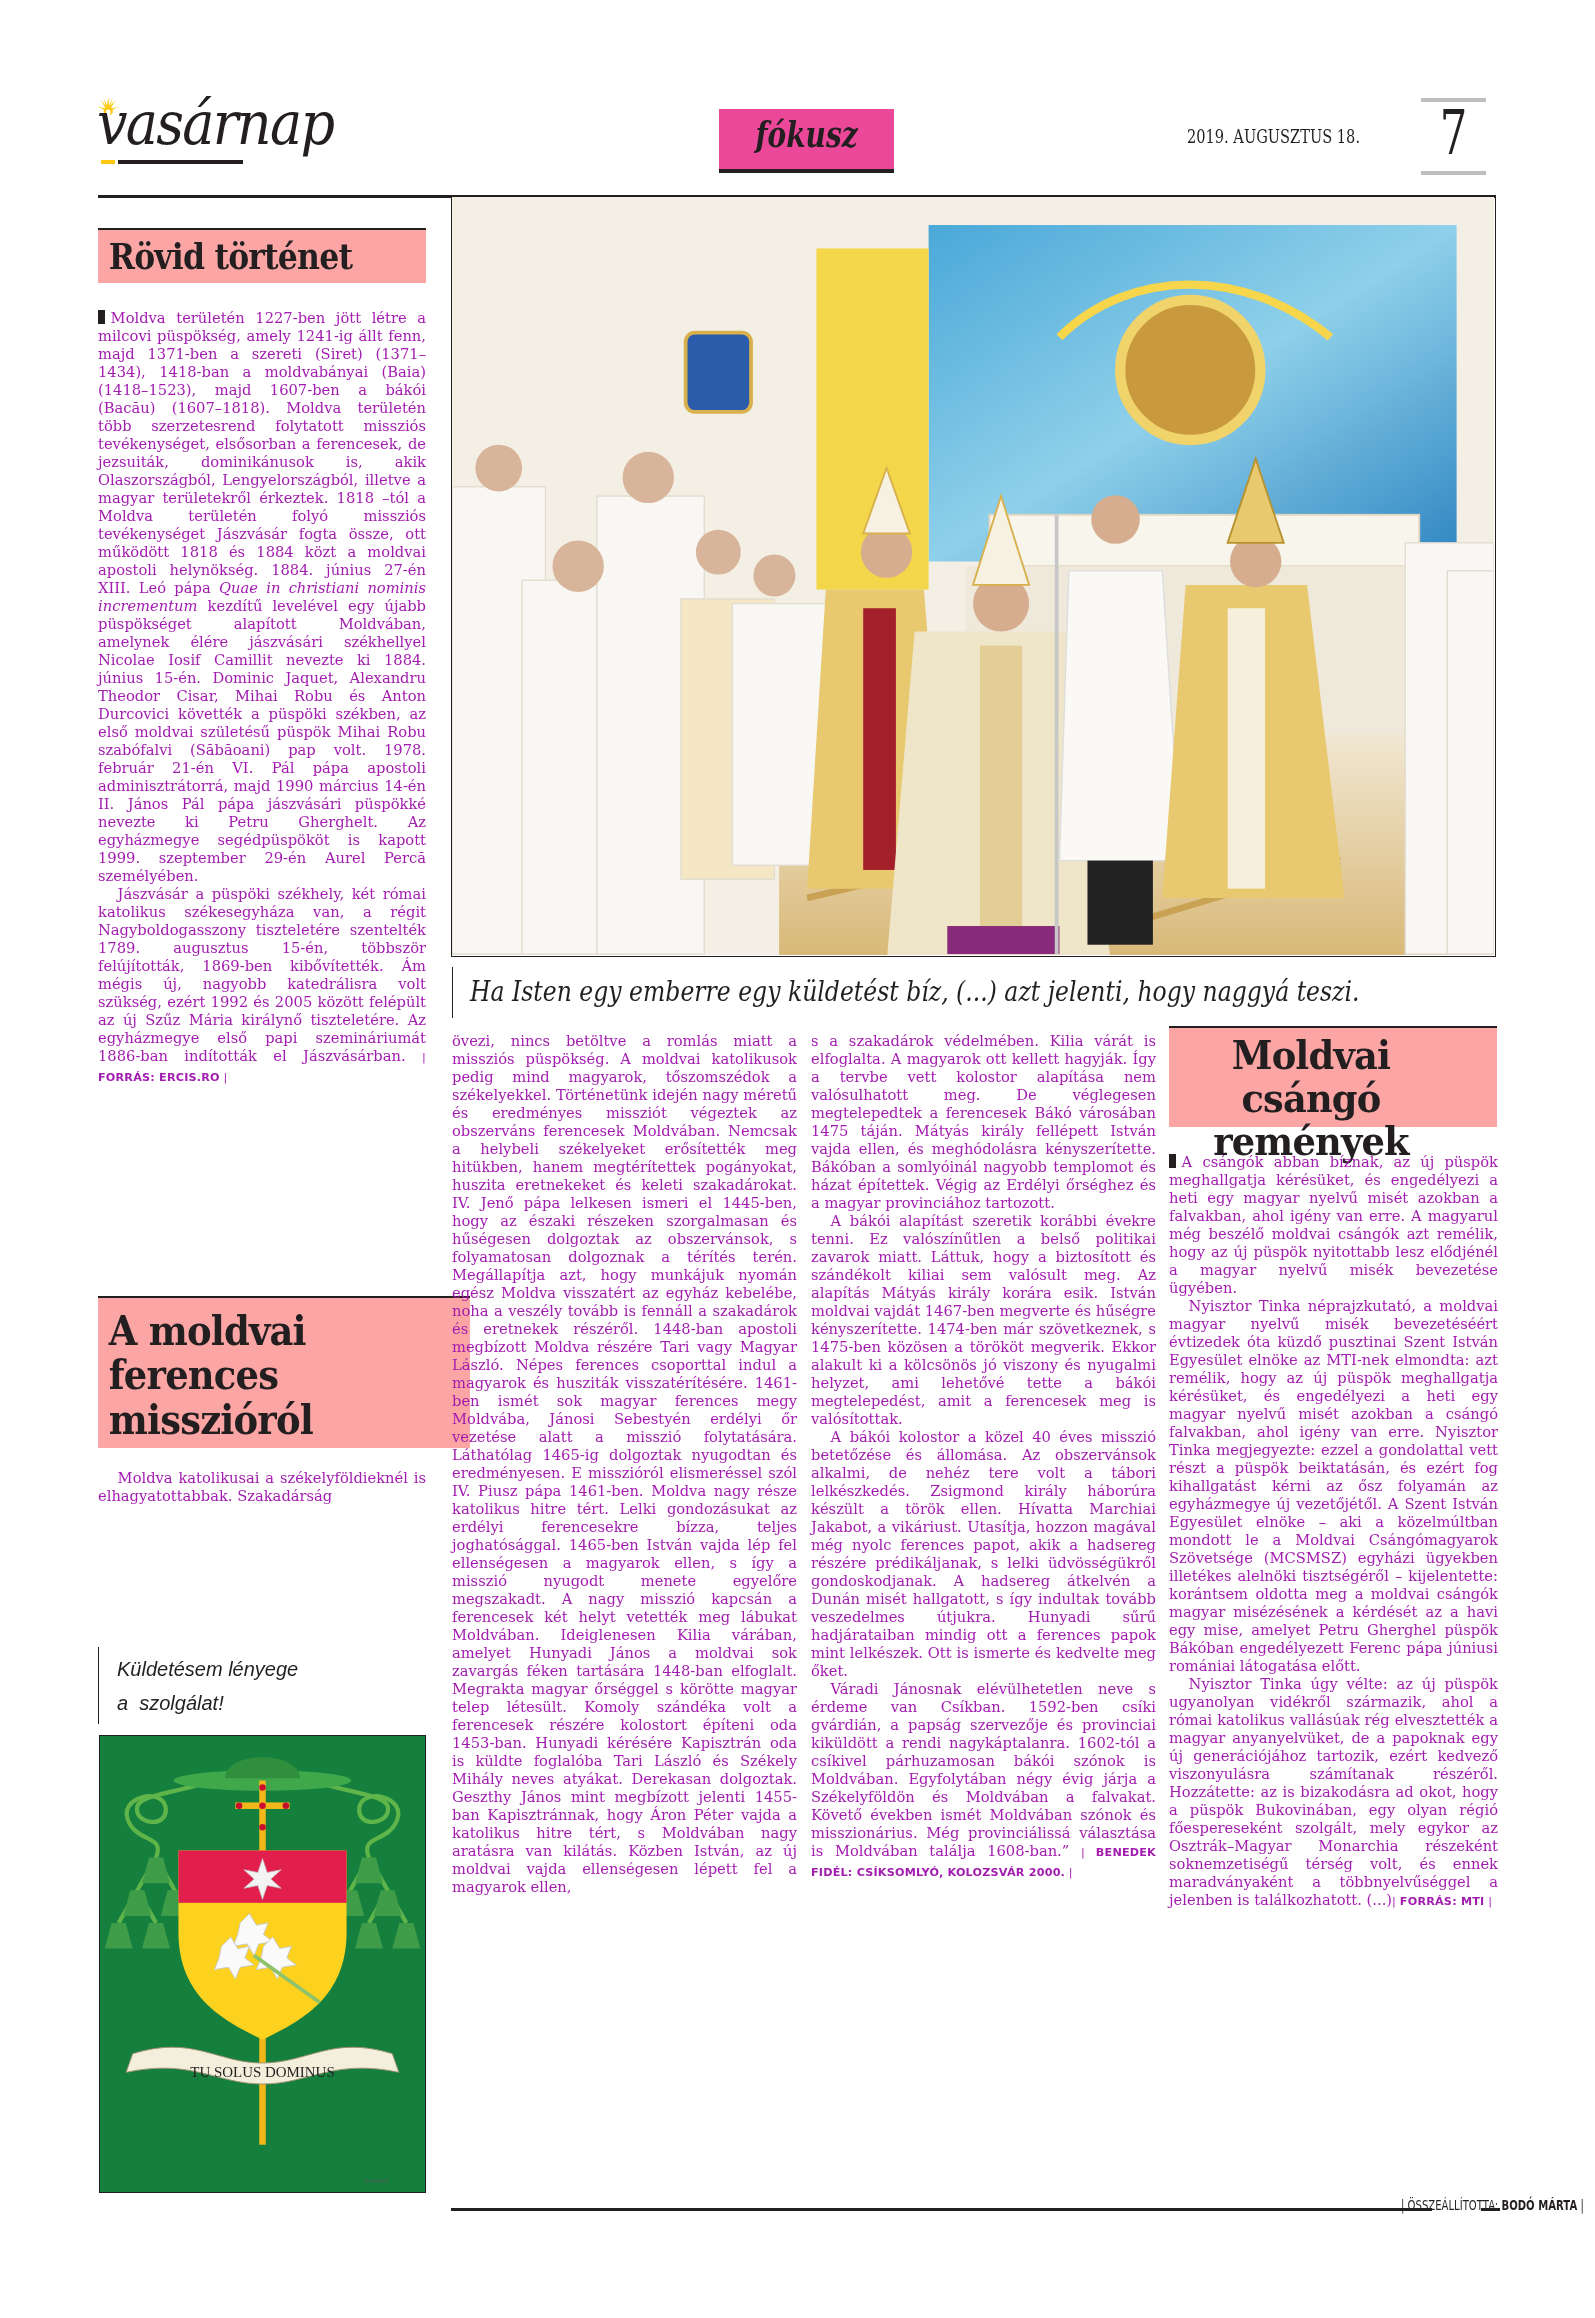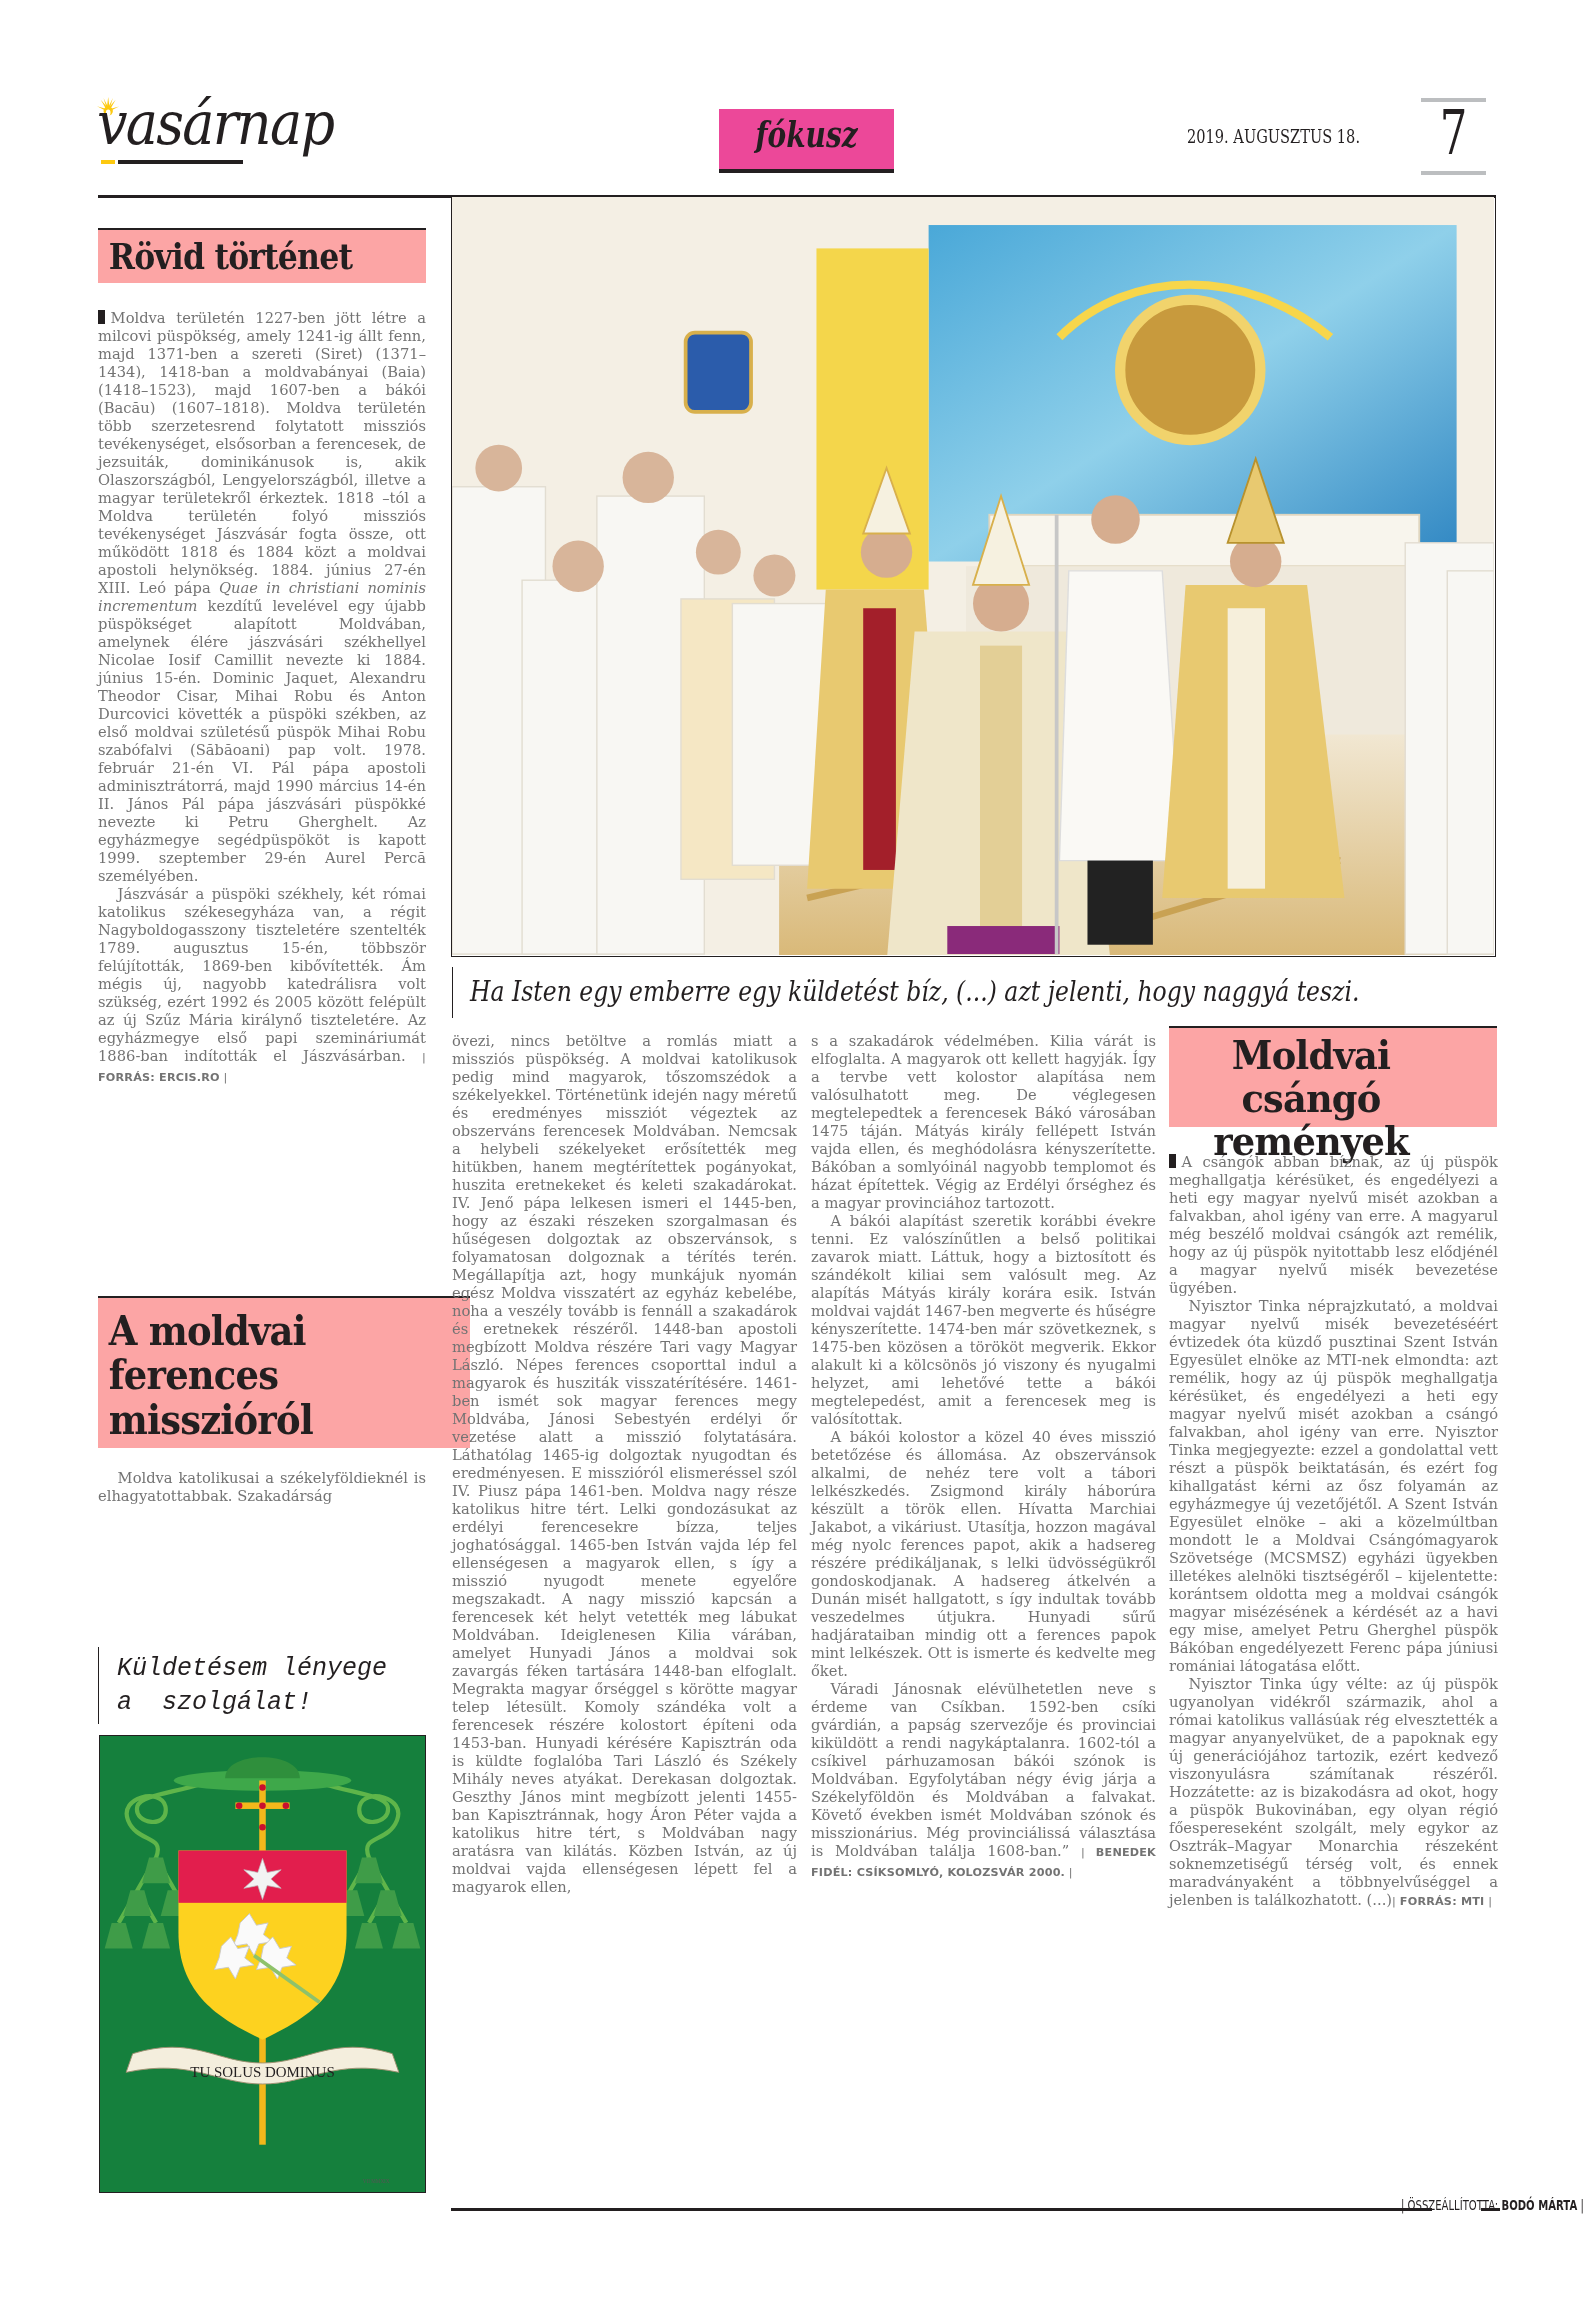--- a/index.html
+++ b/index.html
@@ -29,41 +29,41 @@
 
   .top-rule { left:98px; top:195px; width:1398px; height:3.3px; background:#231f20; }
 
   
   .hbox { background:#fca5a5; border-top:2.8px solid #231f20; }
   .hbox h2 { margin:0; font-family:"DejaVu Serif", serif; font-weight:bold; color:#231f20; line-height:1.08;
              letter-spacing:-0.9px; }
 
   
   .col { font-family:"DejaVu Serif", serif; font-size:14.7px; line-height:18px; text-align:justify;
-         hyphens:auto; color:#737373; }
+         hyphens:auto; color:#a21caf; }
   .col p { margin:0; text-indent:0; }
   .col p.indent { text-indent:19.6px; }
   .lead-marker { display:inline-block; width:7px; height:14px; background:#231f20; margin-right:5.6px;
                  vertical-align:-1.4px; }
   .source { font-family:"DejaVu Sans", sans-serif; font-weight:bold; font-size:11.2px; letter-spacing:0.2px; }
   .pipe { font-family:"DejaVu Sans", sans-serif; font-weight:normal; }
   em { font-style:italic; }
 
   
   .photo { left:451px; top:196px; width:1045px; height:761px; overflow:hidden; border:1.4px solid #231f20;
            box-sizing:border-box; }
 
   
   .caption { left:452px; top:967px; width:1038px; height:51px; border-left:1.4px solid #231f20; }
   .caption-text { position:absolute; left:17px; top:8.4px; font-family:"DejaVu Serif", serif; font-style:italic;
                   font-size:28px; color:#231f20; white-space:nowrap; transform:scaleX(0.84); transform-origin:left top; }
 
   .pull { left:98px; top:1647px; width:327px; height:77px; border-left:1.4px solid #231f20; }
-  .pull-text { position:absolute; left:18px; top:4.7px; font-family:Liberation Mono, monospace; font-style:italic;
-               font-size:25px; line-height:34px; color:#231f20; }
+  .pull-text { position:absolute; left:18px; top:4.7px; font-family:Liberation Sans, sans-serif; font-style:italic;
+               font-size:20px; line-height:34px; color:#231f20; }
 
   .crest { left:99px; top:1735px; width:327px; height:458px; border:0.9px solid #231f20; box-sizing:border-box;
            background:#15803d; }
 
   
   .foot-rule-l { left:451px; top:2208px; width:981px; height:2.8px; background:#231f20; }
   .foot-rule-r { left:1481px; top:2208px; width:18.7px; height:2.8px; background:#231f20; }
   .foot-credit { left:1401px; top:2197px; font-family:"DejaVu Sans", sans-serif; font-size:14px; color:#231f20;
                  white-space:nowrap; transform:scaleX(0.72); transform-origin:left top; }
   .foot-credit b { font-weight:bold; }

